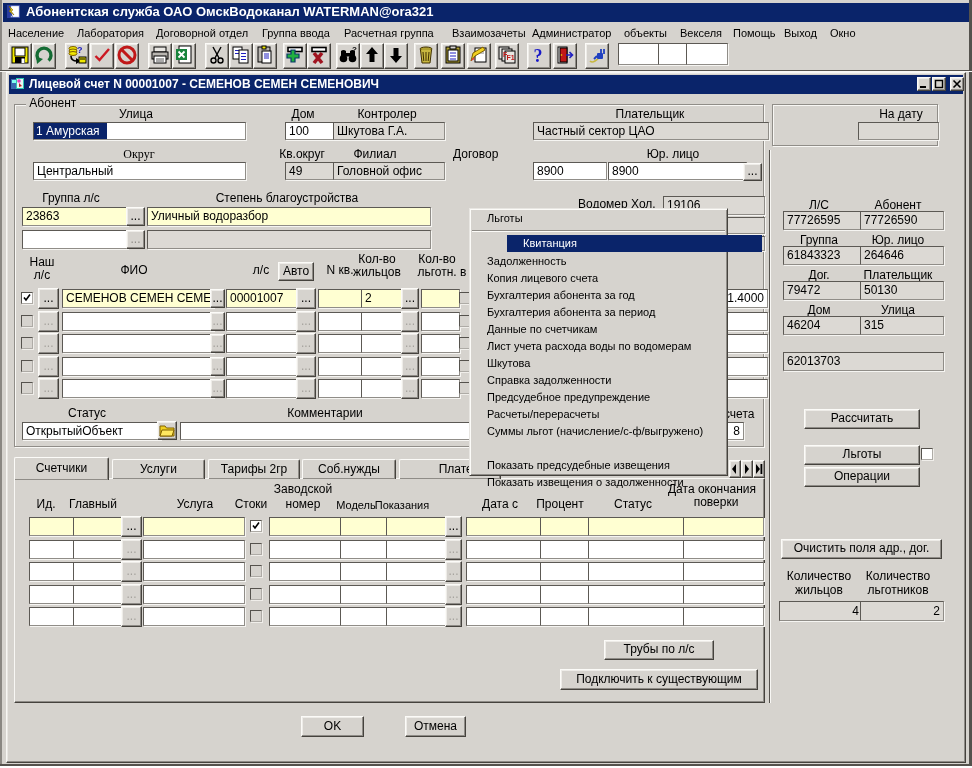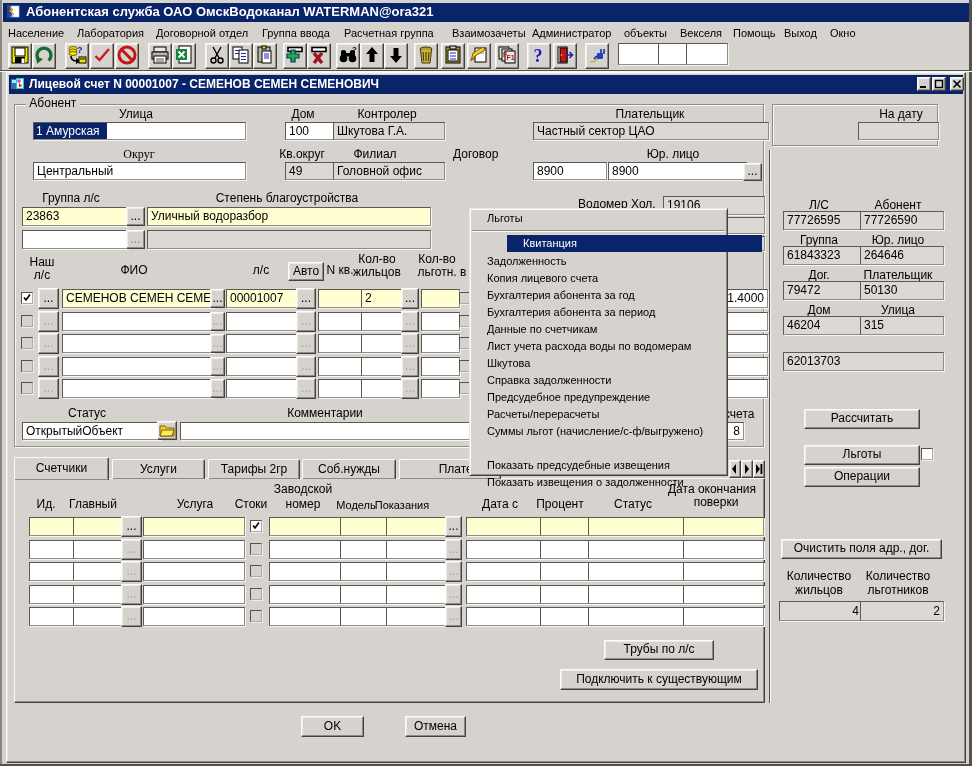--- a/index.html
+++ b/index.html
@@ -285,21 +285,21 @@
 <div class="btn" style="left:126px;top:230px;width:17px;height:17px;line-height:16px;color:#8f8c87;">...</div>
 <div class="fld gf" style="left:147px;top:230px;width:276px;height:17px;line-height:17px;"></div>
 <div class="lbl" style="left:578px;top:198px;">Водомер Хол.</div>
 <div class="fld gf" style="left:663px;top:196px;width:94px;height:17px;line-height:17px;">19106</div>
 <div class="fld gf" style="left:663px;top:217px;width:94px;height:15px;line-height:15px;"></div>
 <div class="fld gf" style="left:663px;top:236px;width:94px;height:13px;line-height:13px;"></div>
 <div class="lbl" style="left:-78px;top:256px;width:240px;text-align:center;">Наш</div>
 <div class="lbl" style="left:-78px;top:269px;width:240px;text-align:center;">л/с</div>
 <div class="lbl" style="left:14px;top:264px;width:240px;text-align:center;">ФИО</div>
 <div class="lbl" style="left:141px;top:264px;width:240px;text-align:center;">л/с</div>
-<div class="btn" style="left:288px;top:262px;width:34px;height:17px;line-height:16px;">Авто</div>
+<div class="btn" style="left:278px;top:262px;width:34px;height:17px;line-height:16px;">Авто</div>
 <div class="lbl" style="left:220px;top:264px;width:240px;text-align:center;">N кв.</div>
 <div class="lbl" style="left:257px;top:253px;width:240px;text-align:center;">Кол-во</div>
 <div class="lbl" style="left:257px;top:266px;width:240px;text-align:center;">жильцов</div>
 <div class="lbl" style="left:317px;top:253px;width:240px;text-align:center;">Кол-во</div>
 <div class="lbl" style="left:317px;top:266px;width:240px;text-align:center;">льготн.</div>
 <div class="lbl" style="left:460px;top:266px;">в</div>
 <div class="cb" style="left:21px;top:292px;">
     <svg width="10" height="10" viewBox="0 0 10 10" style="display:block">
       <path d="M2 4.5 L4 7 L8 1.5" stroke="#000" stroke-width="1.6" fill="none"></path>
     </svg>

